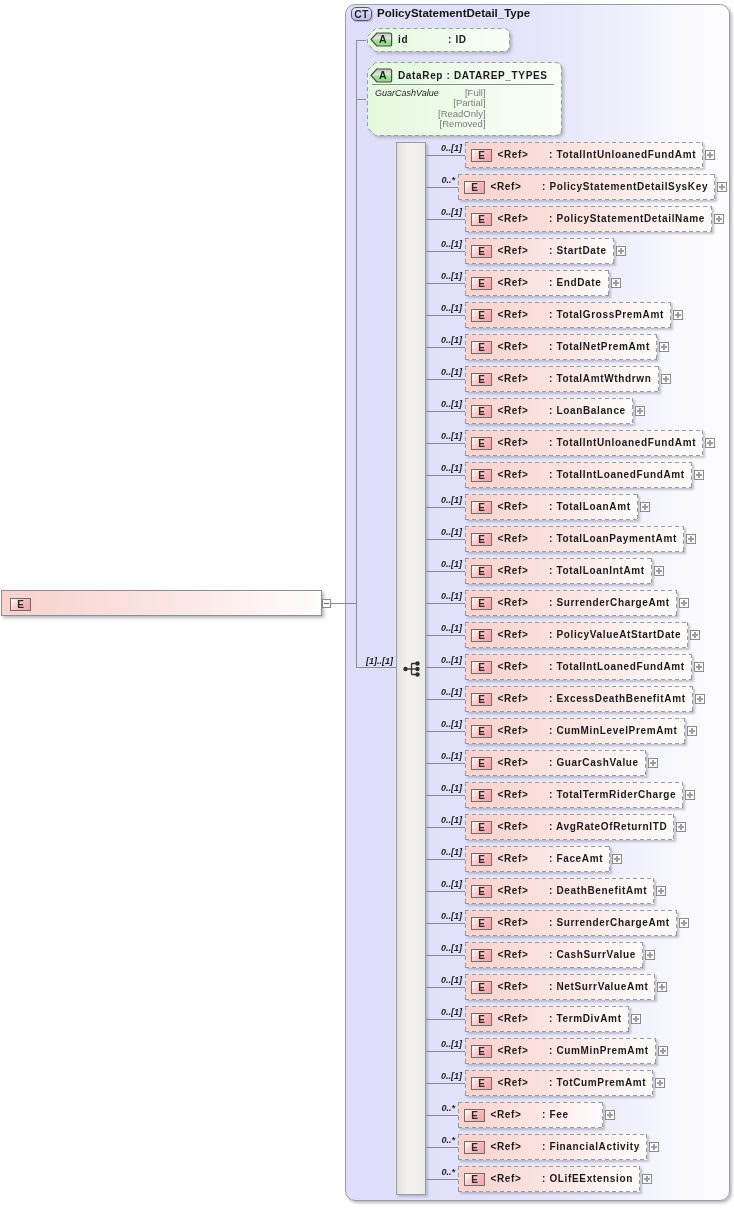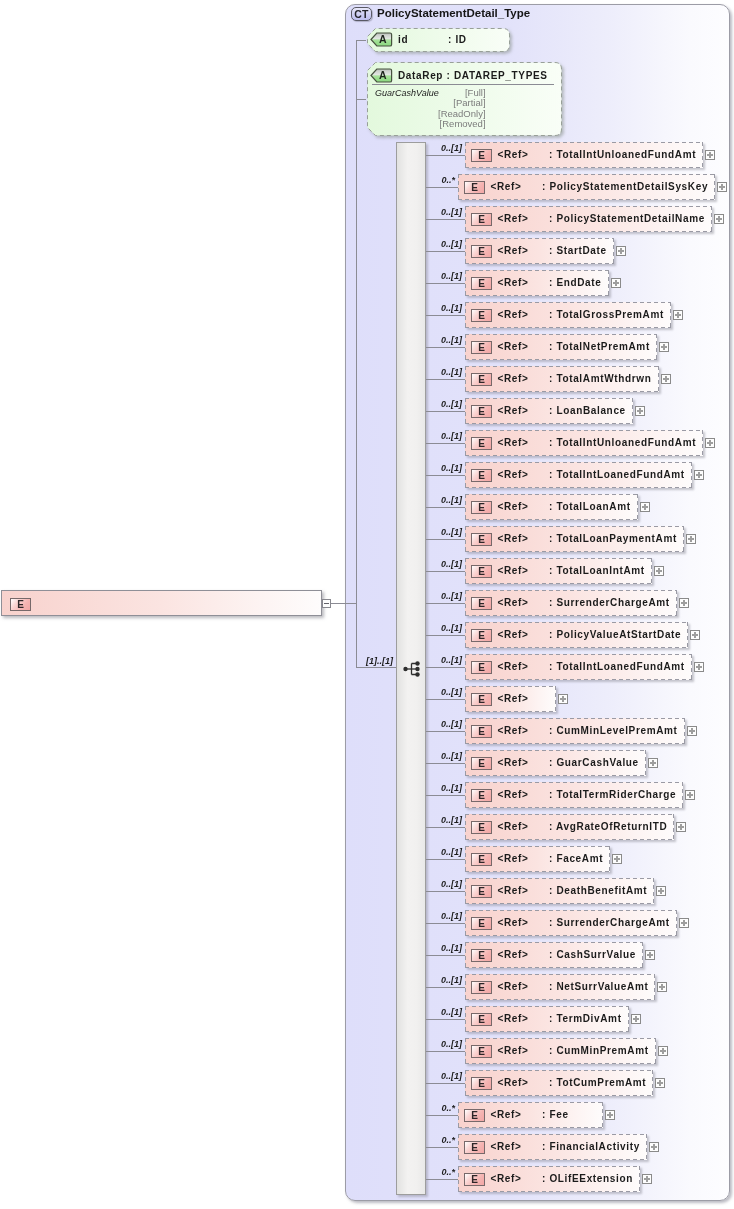--- a/index.html
+++ b/index.html
@@ -210,21 +210,21 @@
         <b></b>
       </div></div>
 <div class="hl" style="left:426px;top:667px;width:39px;"></div>
 <div class="card" style="left:402px;top:655px;width:60px;">0..[1]</div>
 <div class="ebox" style="left:465px;top:654px;"><div class="eicon">E</div><div class="eref">&lt;Ref&gt;</div><span class="sp"></span><span class="enm">: TotalIntLoanedFundAmt</span><span class="spr"></span><div class="plus">
         <i></i>
         <b></b>
       </div></div>
 <div class="hl" style="left:426px;top:699px;width:39px;"></div>
 <div class="card" style="left:402px;top:687px;width:60px;">0..[1]</div>
-<div class="ebox" style="left:465px;top:686px;"><div class="eicon">E</div><div class="eref">&lt;Ref&gt;</div><span class="sp"></span><span class="spr"></span><div class="plus">
+<div class="ebox" style="left:465px;top:686px;"><div class="eicon">E</div><div class="eref">&lt;Ref&gt;</div><span class="sp"></span><span class="enm">: ExcessDeathBenefitAmt</span><span class="spr"></span><div class="plus">
         <i></i>
         <b></b>
       </div></div>
 <div class="hl" style="left:426px;top:731px;width:39px;"></div>
 <div class="card" style="left:402px;top:719px;width:60px;">0..[1]</div>
 <div class="ebox" style="left:465px;top:718px;"><div class="eicon">E</div><div class="eref">&lt;Ref&gt;</div><span class="sp"></span><span class="enm">: CumMinLevelPremAmt</span><span class="spr"></span><div class="plus">
         <i></i>
         <b></b>
       </div></div>
 <div class="hl" style="left:426px;top:763px;width:39px;"></div>

